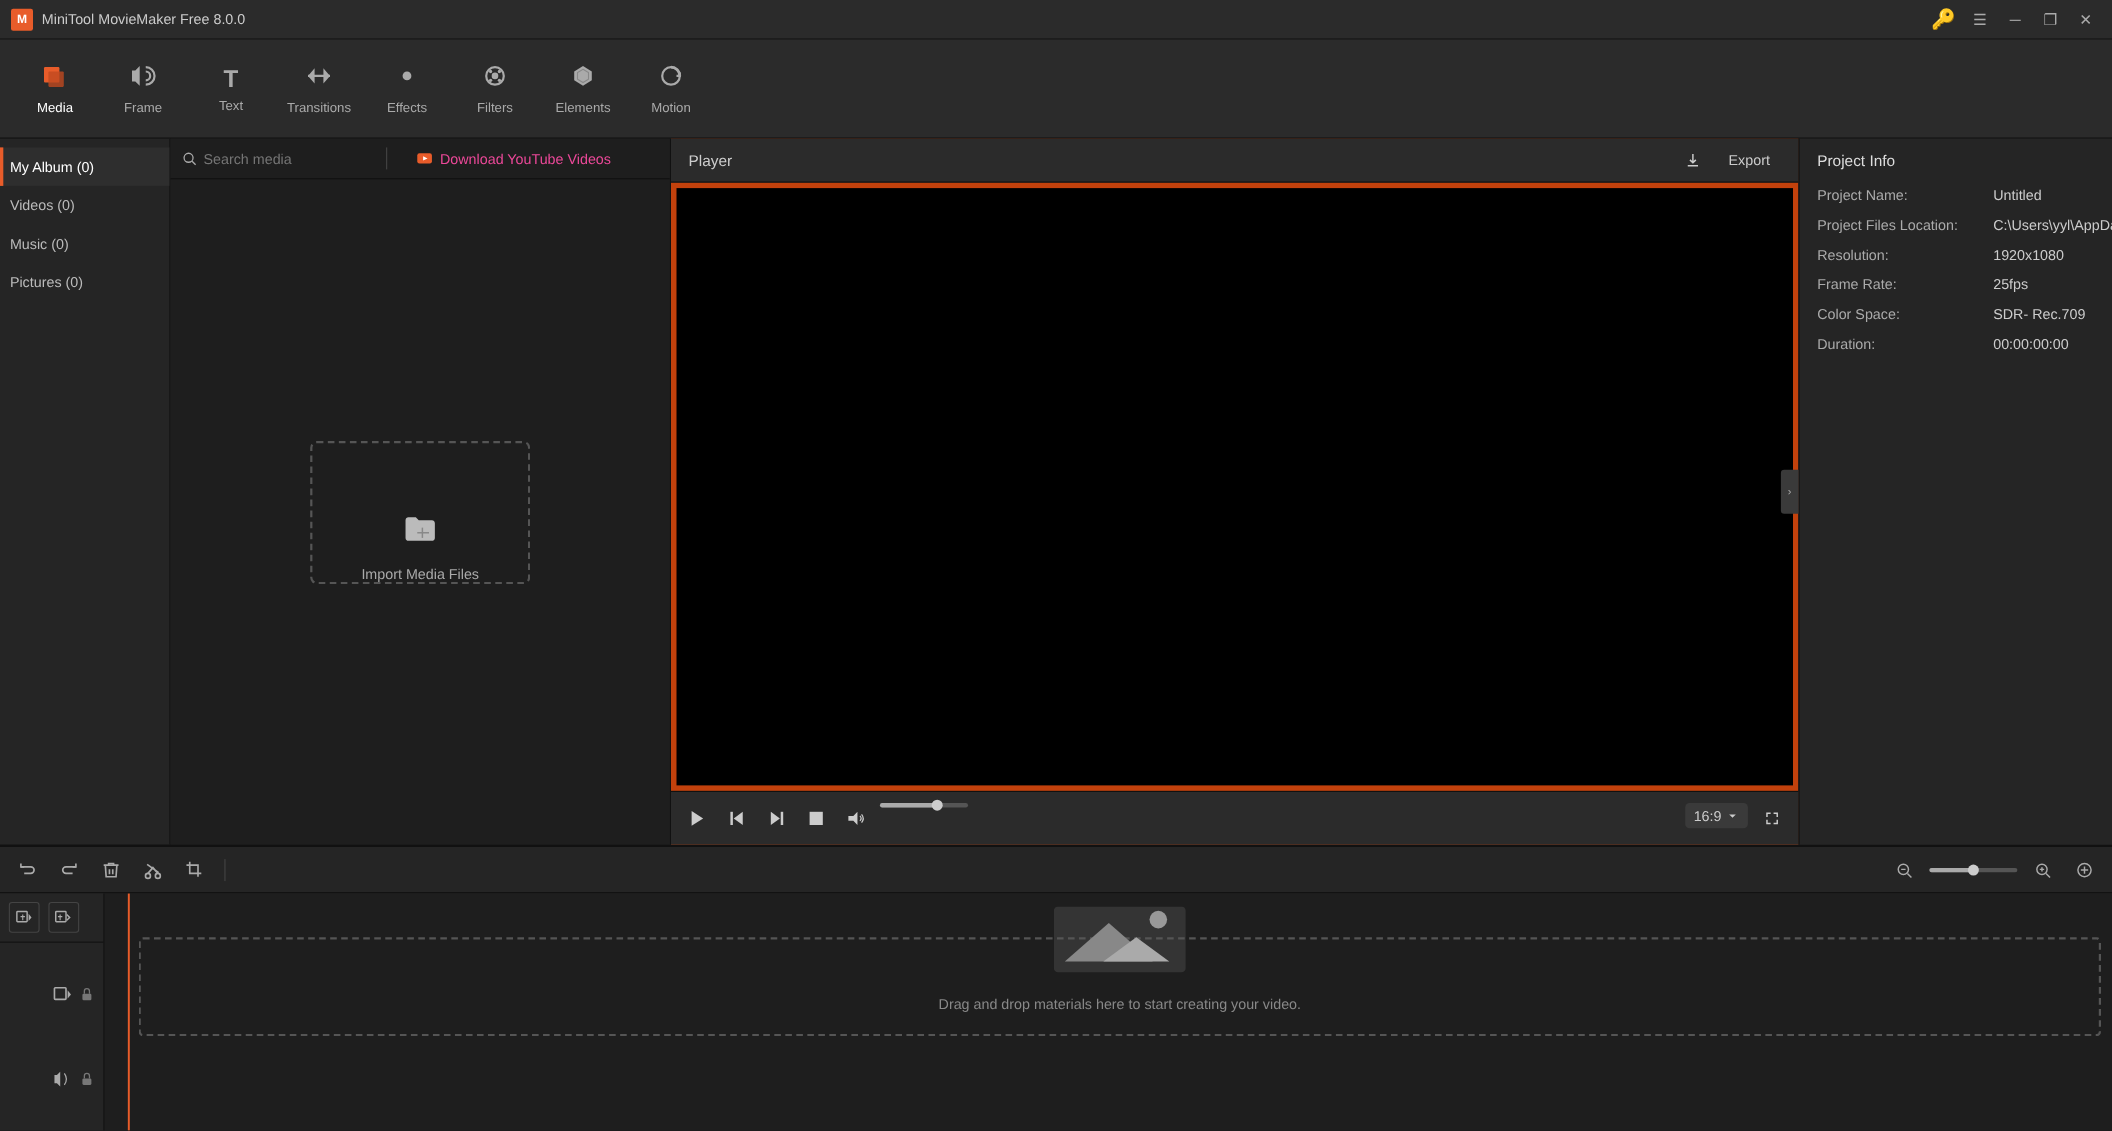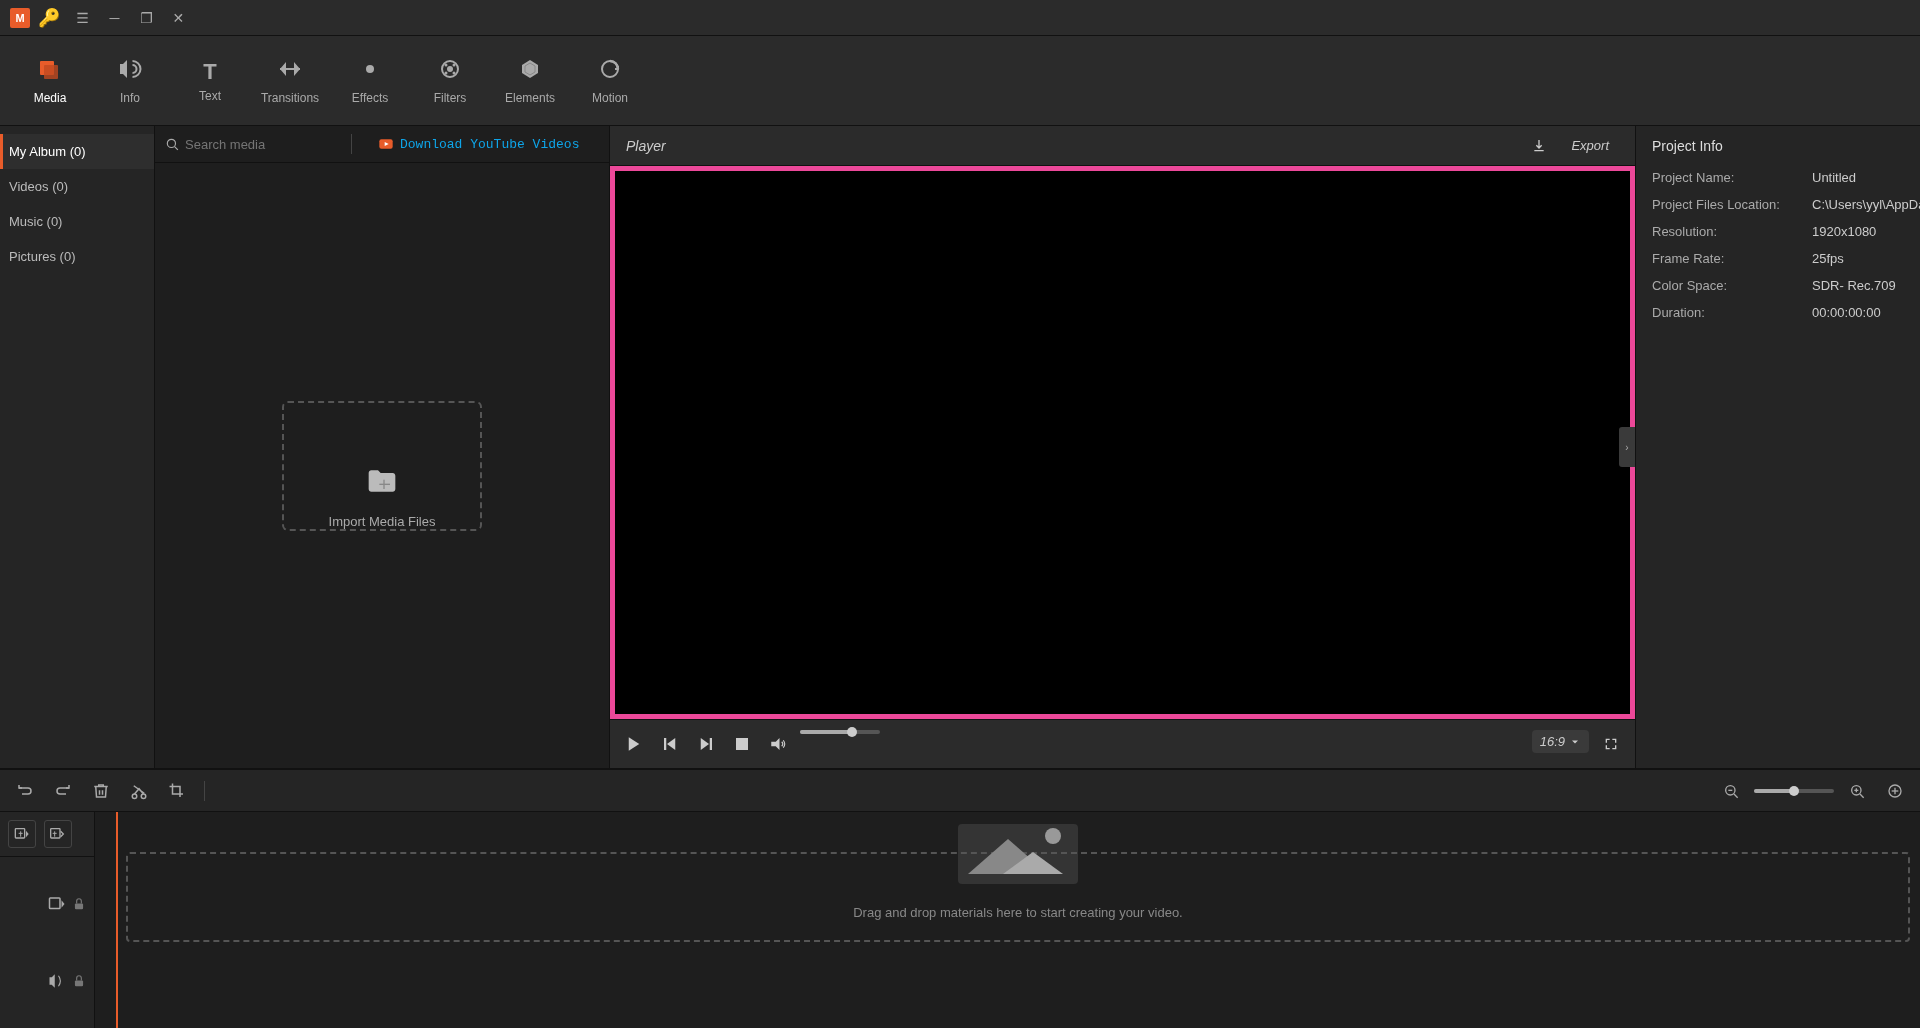--- a/index.html
+++ b/index.html
@@ -169,24 +169,23 @@
     }
     .divider-v {
       width: 1px;
       height: 20px;
       background: #444;
     }
     .yt-download {
       display: flex;
       align-items: center;
       gap: 6px;
-      color: #0ea5e9;
-      font-size: 13px;
-      cursor: pointer;
-      font-family: Liberation Mono, monospace;
+      color: #ec4899;
+      font-size: 13px;
+      cursor: pointer;
     }
 
     .import-area {
       flex: 1;
       display: flex;
       align-items: center;
       justify-content: center;
     }
     .import-box {
       width: 200px;
@@ -205,22 +204,21 @@
     .import-box .folder-icon {
       font-size: 28px;
       color: #bbb;
     }
 
     
     #player-area {
       flex: 1;
       display: flex;
       flex-direction: column;
-      background: #ec4899;
-      font-style: italic;
+      background: #c2410c;
     }
     #player-header {
       background: #2b2b2b;
       height: 40px;
       display: flex;
       align-items: center;
       padding: 0 16px;
       border-bottom: 1px solid #111;
       justify-content: space-between;
     }
@@ -564,20 +562,21 @@
       display: flex;
       flex: 1;
       position: relative;
     }
   </style>
 </head>
 <body>
 
 <div id="title-bar">
   <div class="app-icon">M</div>
+  <span class="title">MiniTool MovieMaker Free 8.0.0</span>
   <span class="key-icon">🔑</span>
   <div class="win-controls">
     <span title="Menu">☰</span>
     <span>─</span>
     <span>❐</span>
     <span class="close">✕</span>
   </div>
 </div>
 
 <div id="toolbar">
@@ -589,21 +588,21 @@
       </svg>
     </span>
     <span>Media</span>
   </div>
   <div class="toolbar-item">
     <span class="tb-icon">
       <svg width="24" height="24" viewBox="0 0 24 24" fill="#aaa">
         <path d="M9 3L5 7H2v10h3l4 4V3zm5.5 0v2a7 7 0 0 1 0 14v2a9 9 0 0 0 0-18zm0 4v2a3 3 0 0 1 0 6v2a5 5 0 0 0 0-10z"></path>
       </svg>
     </span>
-    <span>Info</span>
+    <span>Frame</span>
   </div>
   <div class="toolbar-item">
     <span class="tb-icon" style="font-size:22px;color:#aaa;font-weight:bold;">T</span>
     <span>Text</span>
   </div>
   <div class="toolbar-item">
     <span class="tb-icon">
       <svg width="24" height="24" viewBox="0 0 24 24" fill="#aaa">
         <path d="M8 5l-6 7 6 7M16 5l6 7-6 7"></path>
         <line x1="2" y1="12" x2="22" y2="12" stroke="#aaa" stroke-width="2"></line>

